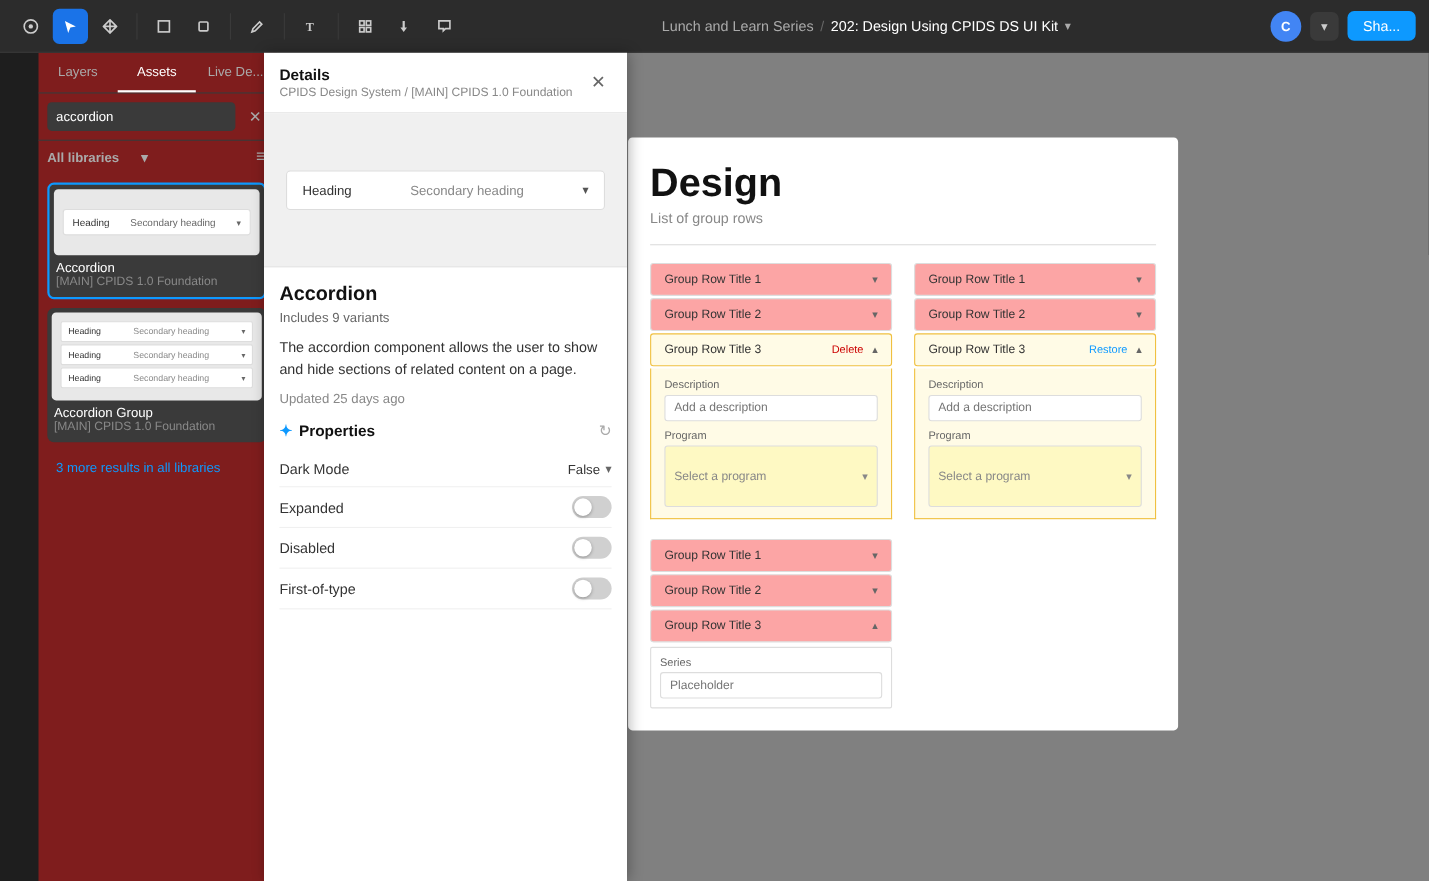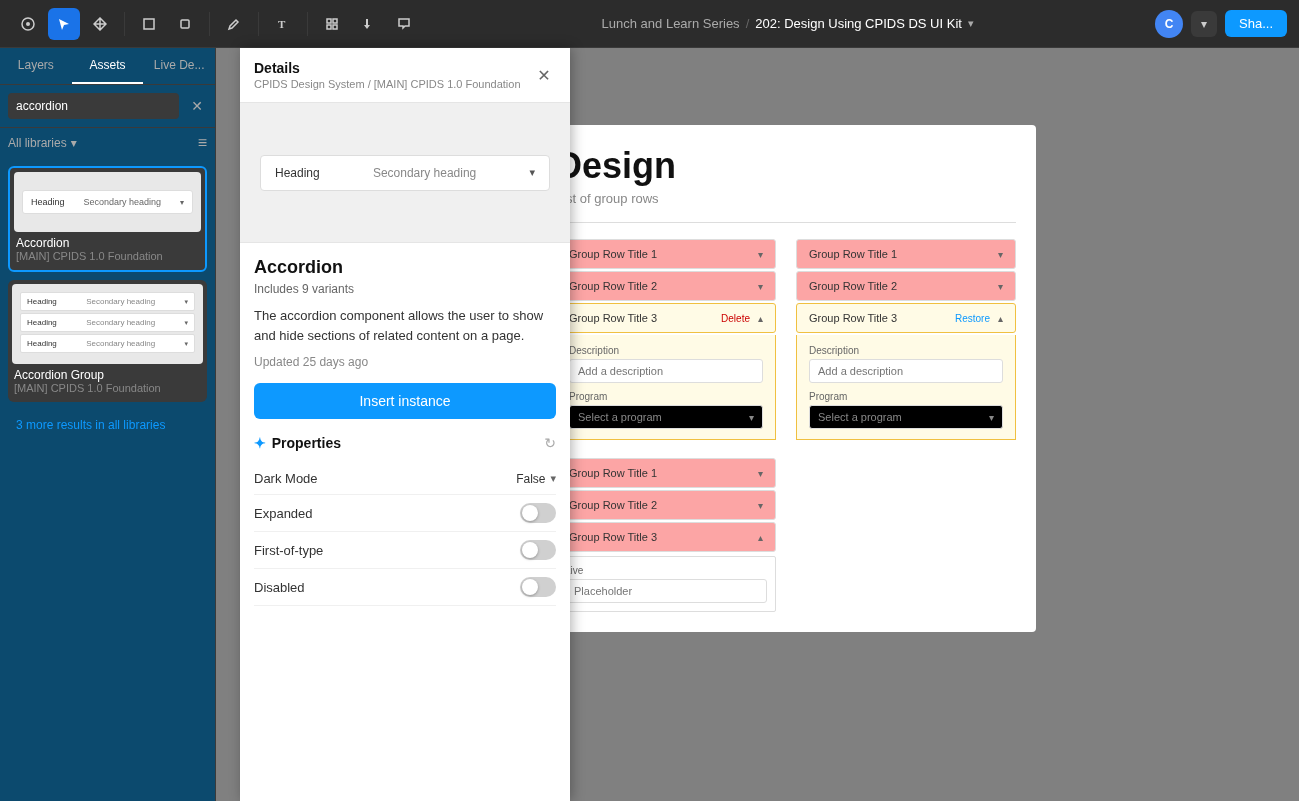--- a/index.html
+++ b/index.html
@@ -30,31 +30,31 @@
     .toolbar-center .current { color: white; font-weight: 500; }
     .toolbar-right { display: flex; align-items: center; gap: 8px; }
     .avatar { width: 28px; height: 28px; border-radius: 50%; background: #4285f4; color: white; font-size: 12px; font-weight: 600; display: flex; align-items: center; justify-content: center; }
     .share-btn { background: #0d99ff; color: white; border: none; border-radius: 6px; padding: 6px 14px; font-size: 13px; cursor: pointer; font-weight: 500; }
     .dropdown-btn { background: #3a3a3a; color: #ccc; border: none; border-radius: 6px; padding: 6px 10px; font-size: 12px; cursor: pointer; display: flex; align-items: center; gap: 4px; }
 
     
     .main { display: flex; flex: 1; overflow: hidden; }
 
     
-    .left-panel { width: 216px; background: #0c4a6e; border-right: 1px solid #3a3a3a; display: flex; flex-direction: column; flex-shrink: 0; }
+    .left-panel { width: 216px; background: #7f1d1d; border-right: 1px solid #3a3a3a; display: flex; flex-direction: column; flex-shrink: 0; margin-left: 35px; }
     .panel-tabs { display: flex; border-bottom: 1px solid #3a3a3a; }
     .panel-tab { flex: 1; padding: 10px 0; text-align: center; font-size: 12px; color: #aaa; cursor: pointer; }
     .panel-tab.active { color: white; border-bottom: 2px solid white; }
     .search-bar { padding: 8px; border-bottom: 1px solid #3a3a3a; display: flex; align-items: center; gap: 6px; }
     .search-input { flex: 1; background: #3a3a3a; border: none; border-radius: 4px; padding: 6px 8px; color: white; font-size: 12px; outline: none; }
     .search-input::placeholder { color: #888; }
     .search-actions { display: flex; gap: 4px; }
     .icon-btn { width: 24px; height: 24px; display: flex; align-items: center; justify-content: center; cursor: pointer; color: #aaa; font-size: 14px; border-radius: 4px; }
     .filter-row { padding: 6px 8px; display: flex; align-items: center; justify-content: space-between; }
-    .filter-label { color: #aaa; font-size: 12px; display: flex; align-items: center; gap: 4px; cursor: pointer; }
+    .filter-label { color: #aaa; font-size: 12px; display: flex; align-items: center; gap: 20px; cursor: pointer; font-weight: bold; }
     .filter-list-icon { color: #aaa; cursor: pointer; }
 
     
     .components-area { padding: 8px; overflow-y: auto; flex: 1; }
     .component-card { background: #3a3a3a; border-radius: 6px; padding: 4px; margin-bottom: 8px; cursor: pointer; }
     .component-card.selected { border: 2px solid #0d99ff; }
     .card-preview { background: #e8e8e8; border-radius: 4px; padding: 10px 8px; min-height: 60px; display: flex; align-items: center; justify-content: center; }
     .card-preview-inner { background: white; border-radius: 3px; width: 100%; padding: 6px 8px; display: flex; align-items: center; justify-content: space-between; border: 1px solid #ddd; }
     .card-preview-text { font-size: 9px; color: #333; }
     .card-preview-text2 { font-size: 9px; color: #666; }
@@ -123,21 +123,21 @@
     .design-section { background: white; border-radius: 4px; min-width: 500px; padding: 20px; }
     .design-title { font-size: 36px; font-weight: 700; color: #111; margin-bottom: 4px; }
     .design-subtitle { font-size: 13px; color: #888; margin-bottom: 16px; }
     .design-divider { height: 1px; background: #ddd; margin-bottom: 16px; }
     .acc-row { display: flex; align-items: center; justify-content: space-between; padding: 8px 12px; border: 1px solid #ddd; border-radius: 3px; margin-bottom: 2px; background: #fca5a5; font-size: 11px; color: #333; cursor: pointer; }
     .acc-row-title { font-size: 11px; color: #333; }
     .acc-row.expanded { background: #fffbe6; border-color: #f0c040; }
     .acc-expanded-content { border: 1px solid #f0c040; border-top: none; background: #fffbe6; padding: 10px 12px; margin-bottom: 2px; }
     .field-label { font-size: 10px; color: #666; margin-bottom: 3px; }
     .field-input { width: 100%; border: 1px solid #ddd; border-radius: 3px; padding: 5px 8px; font-size: 11px; color: #888; background: white; }
-    .field-select { width: 100%; border: 1px solid #ddd; border-radius: 3px; padding: 5px 8px; font-size: 11px; color: #888; background: #000000; display: flex; align-items: center; justify-content: space-between; }
+    .field-select { width: 100%; border: 1px solid #ddd; border-radius: 3px; padding: 21px 8px; font-size: 11px; color: #888; background: #fef9c3; display: flex; align-items: center; justify-content: space-between; }
   </style>
 </head>
 <body>
 
 <div class="toolbar">
   <div class="toolbar-left">
     <div class="toolbar-icon">
       <svg width="16" height="16" viewBox="0 0 16 16" fill="#ccc">
           <circle cx="8" cy="8" r="6" fill="none" stroke="#ccc" stroke-width="1.5"></circle>
           <circle cx="8" cy="8" r="2" fill="#ccc"></circle>
@@ -287,21 +287,20 @@
         <span class="acc-heading">Heading</span>
         <span class="acc-secondary">Secondary heading</span>
         <span class="acc-chevron">▾</span>
       </div>
     </div>
     <div class="details-content">
       <div class="details-comp-name">Accordion</div>
       <div class="details-variants">Includes 9 variants</div>
       <div class="details-desc">The accordion component allows the user to show and hide sections of related content on a page.</div>
       <div class="details-updated">Updated 25 days ago</div>
-      <button class="insert-btn">Insert instance</button>
       
       <div class="properties-header">
         <div class="properties-title">
           <span class="props-icon">✦</span>
           <span>Properties</span>
         </div>
         <span class="refresh-icon">↻</span>
       </div>
 
       
@@ -314,28 +313,28 @@
       </div>
       
       <div class="prop-row">
         <span class="prop-label">Expanded</span>
         <div class="toggle off">
           <div class="toggle-knob"></div>
         </div>
       </div>
       
       <div class="prop-row">
-        <span class="prop-label">First-of-type</span>
+        <span class="prop-label">Disabled</span>
         <div class="toggle off">
           <div class="toggle-knob"></div>
         </div>
       </div>
       
       <div class="prop-row">
-        <span class="prop-label">Disabled</span>
+        <span class="prop-label">First-of-type</span>
         <div class="toggle off">
           <div class="toggle-knob"></div>
         </div>
       </div>
       
     </div>
   </div>
 
   <div class="canvas">
     <div class="canvas-content">
@@ -438,21 +437,21 @@
           <div class="acc-row">
             <span class="acc-row-title">Group Row Title 2</span>
             <span style="font-size:10px;color:#666;">▾</span>
           </div>
           <div class="acc-row">
             <span class="acc-row-title">Group Row Title 3</span>
             <span style="font-size:10px;color:#666;">▴</span>
           </div>
 
           <div style="margin-top:4px;border:1px solid #ddd;padding:8px;border-radius:2px;">
-            <div class="field-label">Live</div>
+            <div class="field-label">Series</div>
             <input class="field-input" type="text" placeholder="Placeholder" style="">
           </div>
         </div>
       </div>
     </div>
   </div>
 
 </div>
 
 </body></html>

